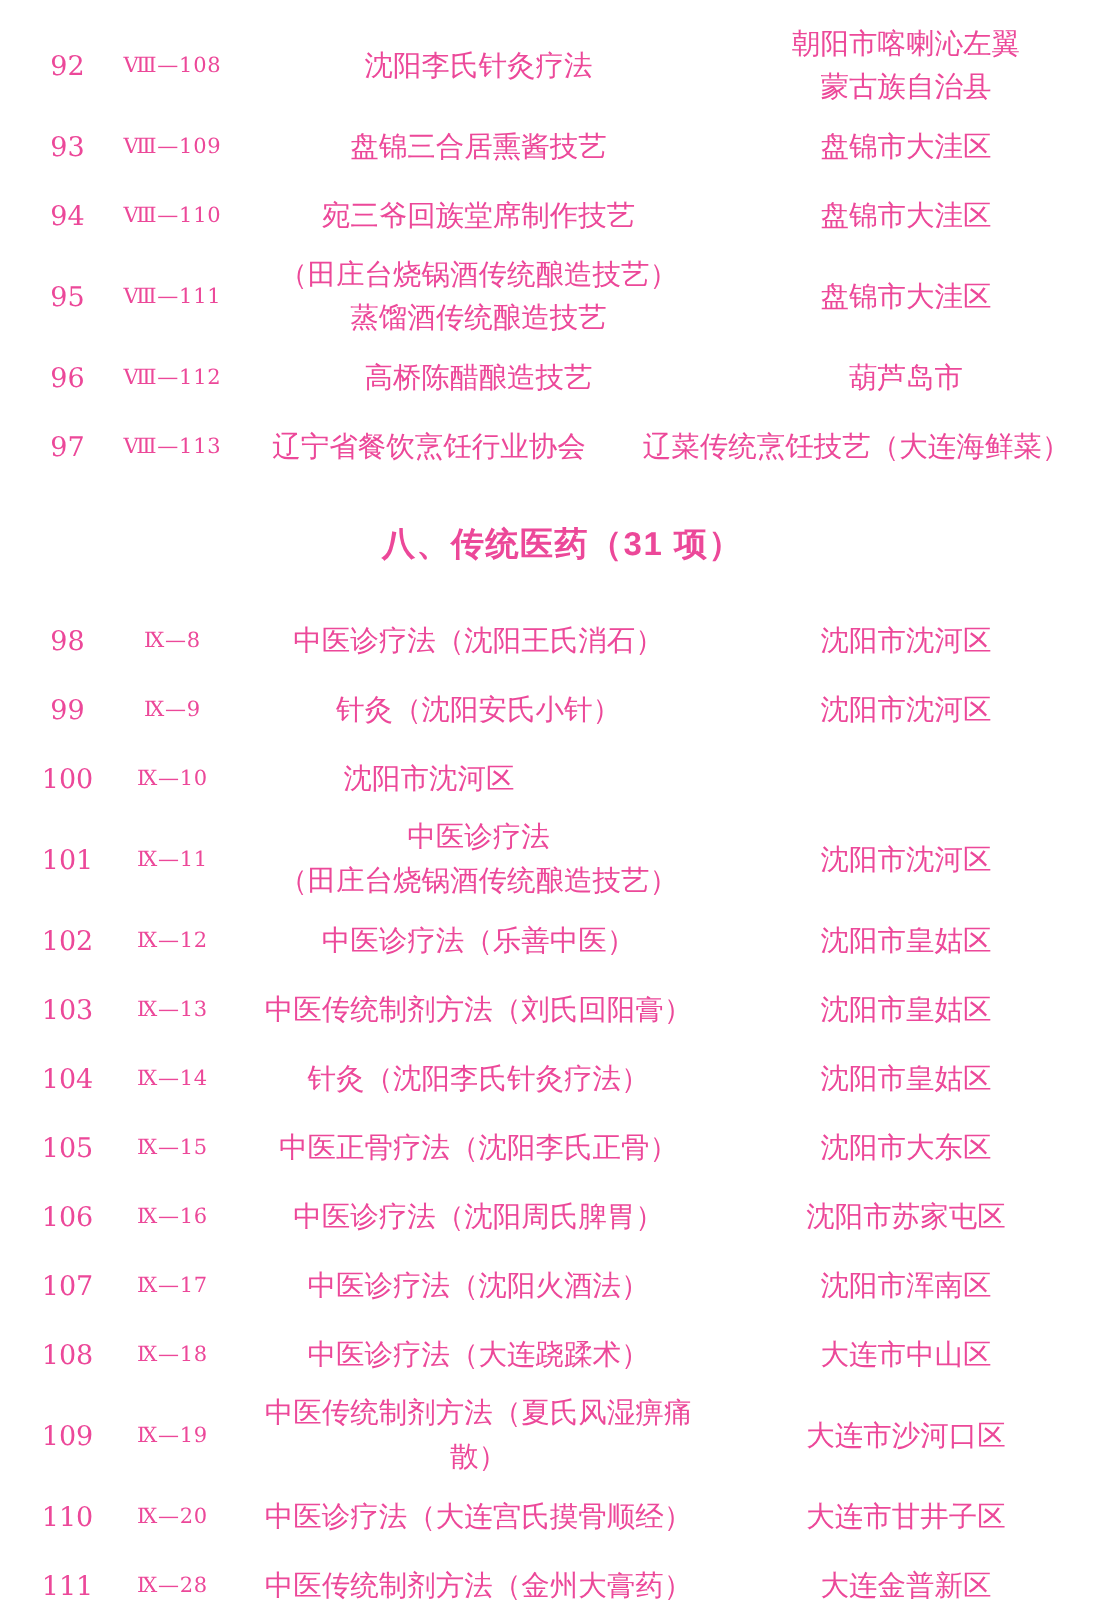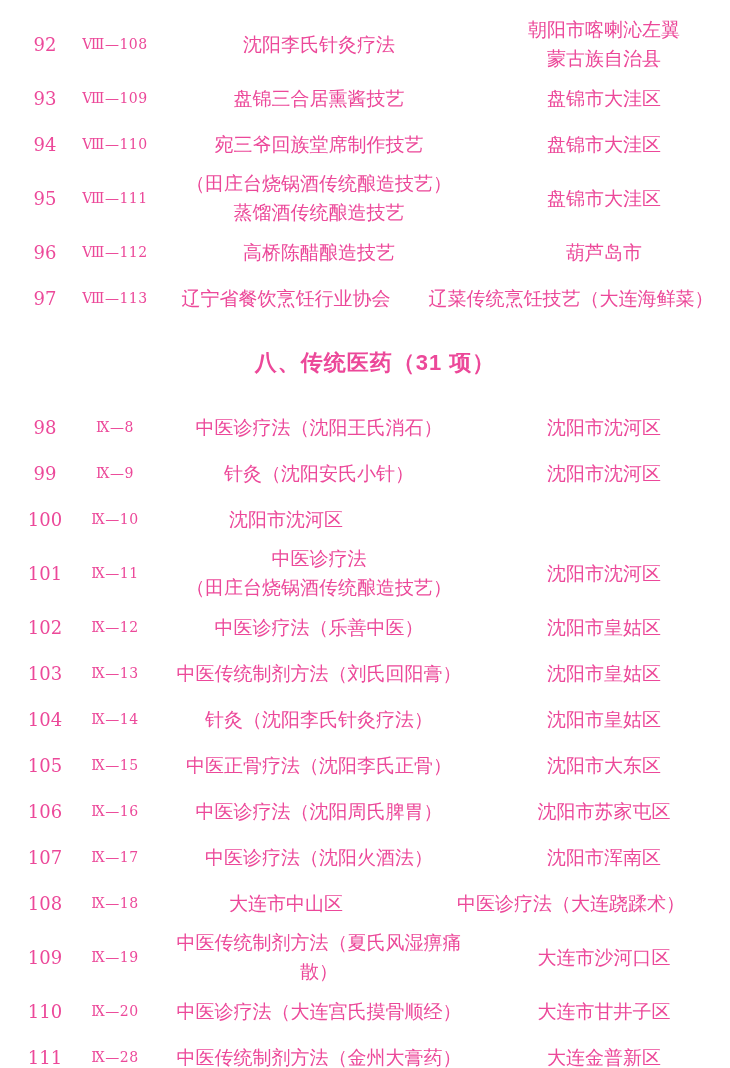--- a/index.html
+++ b/index.html
@@ -231,25 +231,25 @@
             <div>中医诊疗法（沈阳火酒法）</div>
           </div>
     <div class="cell col-region">
             <div>沈阳市浑南区</div>
           </div>
   </div>
 
   <div class="row">
     <div class="cell col-no">108</div>
     <div class="cell col-code">Ⅸ—18</div>
+    <div class="cell col-name">
+            <div>中医诊疗法（大连跷蹂术）</div>
+          </div>
     <div class="cell col-region">
             <div>大连市中山区</div>
-          </div>
-    <div class="cell col-name">
-            <div>中医诊疗法（大连跷蹂术）</div>
           </div>
   </div>
 
   <div class="row">
     <div class="cell col-no">109</div>
     <div class="cell col-code">Ⅸ—19</div>
     <div class="cell col-name">
             <div>中医传统制剂方法（夏氏风湿痹痛散）</div>
           </div>
     <div class="cell col-region">

